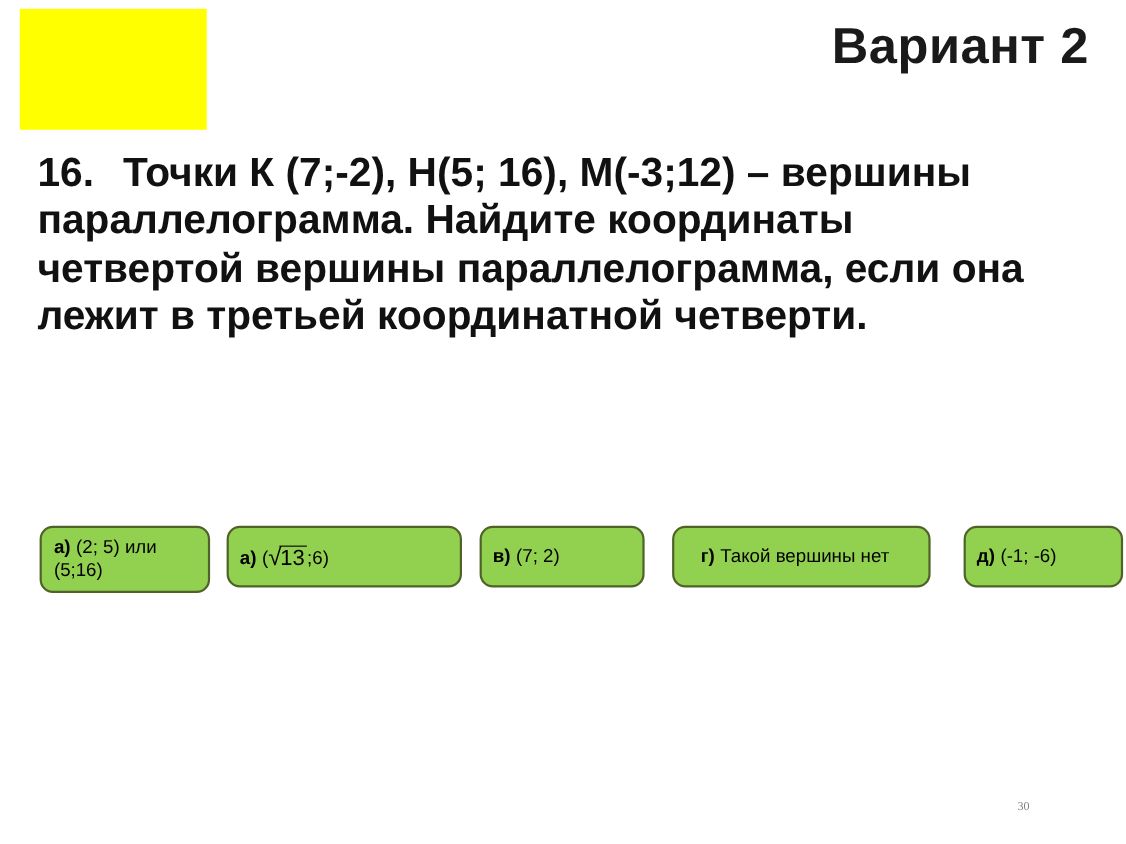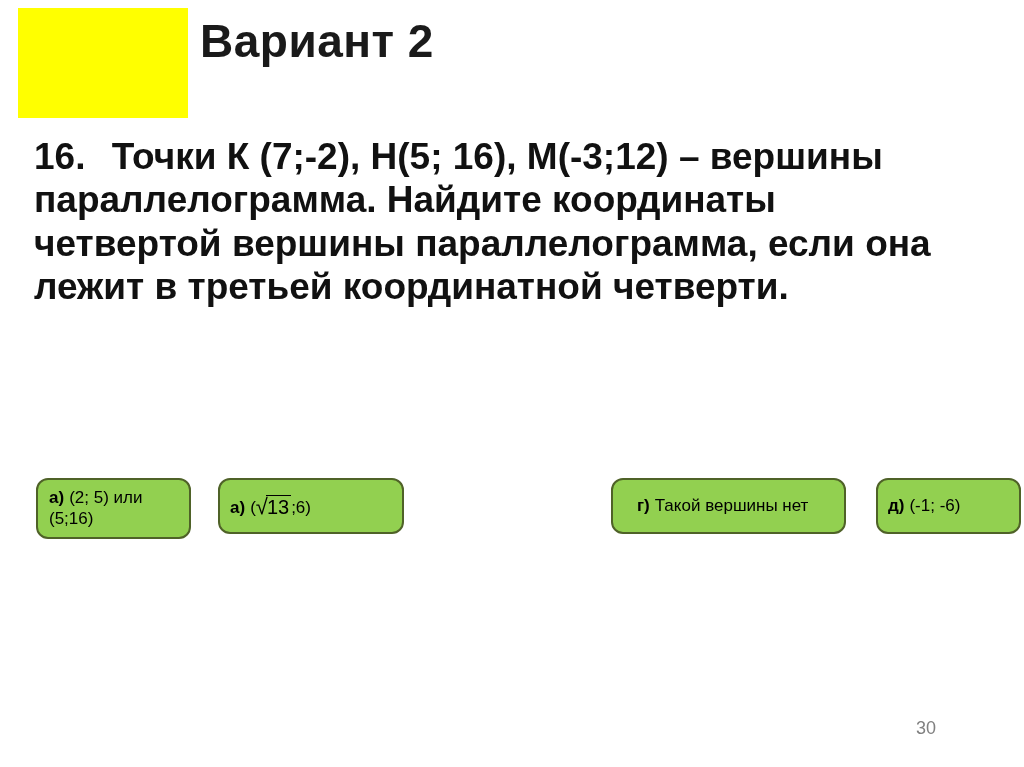--- a/index.html
+++ b/index.html
@@ -36,21 +36,21 @@
     width: 170px; height: 110px;
     background: #ffff00;
   }
 
   
   .title {
     position: absolute;
     left: 200px;
     top: 14px;
     width: 790px;
-    text-align: left;
+    text-align: right;
     font-size: 46px;
     font-weight: bold;
     color: #1a1a1a;
     letter-spacing: 0.5px;
   }
 
   
   .question {
     position: absolute;
     left: 34px;
@@ -94,21 +94,21 @@
   }
   .answer .lbl {
     font-weight: bold;
     margin-right: 5px;
   }
   .answer .val {
     font-weight: normal;
   }
 
   .a0 { left: 0px;   width: 155px; padding-left: 11px; }
-  .a1 { left: 182px; width: 186px; }
+  .a1 { left: 170px; width: 214px; }
   .a2 { left: 400px; width: 150px; }
   .a3 { left: 575px; width: 235px; padding-left: 24px; }
   .a4 { left: 840px; width: 145px; }
 
   
   .radical {
     display: inline-block;
     font-size: 20px;
     position: relative;
     top: 1px;
@@ -118,22 +118,23 @@
     border-top: 1.5px solid #000;
     padding: 0 2px 0 1px;
     margin-left: -2px;
   }
 
   
   .pagenum {
     position: absolute;
     right: 88px;
     bottom: 28px;
-    font-size: 18px;
+    font-size: 11px;
     color: #808080;
+    font-family: Liberation Serif, serif;
   }
 </style>
 </head>
 <body>
 
 <div class="slide">
 
   <div class="clipart">
     <div class="yellowbg"></div>
     <svg width="170" height="110" viewBox="0 0 170 110">
@@ -174,20 +175,25 @@
         <span class="lbl">а)</span><span class="val">(2; 5) или (5;16)</span>
       </span>
     </div>
 
     <div class="answer a1">
       <span>
         <span class="lbl">а)</span><span class="val">(</span><span class="radical"><span class="rsym">√</span><span class="rbody">13</span></span><span class="val">;6)</span>
       </span>
     </div>
 
+    <div class="answer a2">
+      <span>
+        <span class="lbl">в)</span><span class="val">(7; 2)</span>
+      </span>
+    </div>
 
     <div class="answer a3">
       <span>
         <span class="lbl">г)</span><span class="val">Такой вершины нет</span>
       </span>
     </div>
 
     <div class="answer a4">
       <span>
         <span class="lbl">д)</span><span class="val">(-1; -6)</span>

